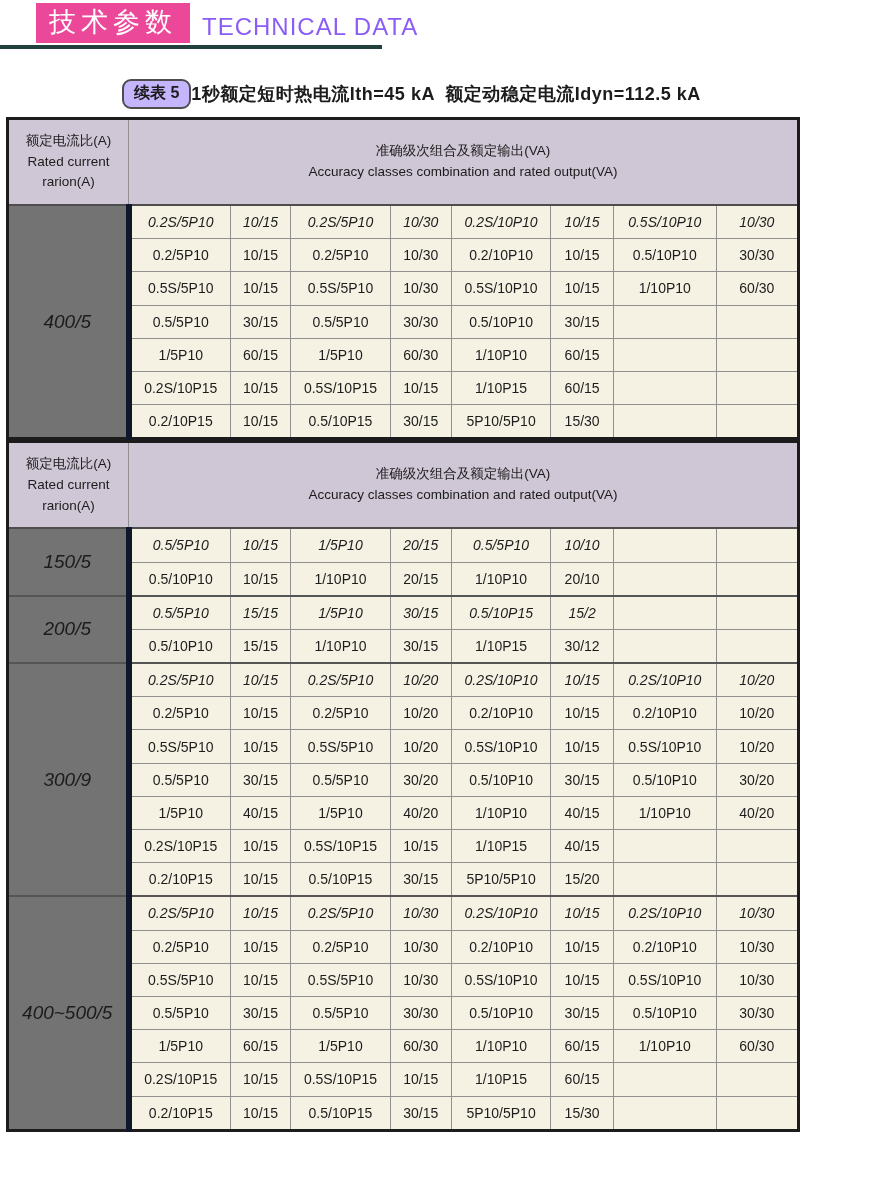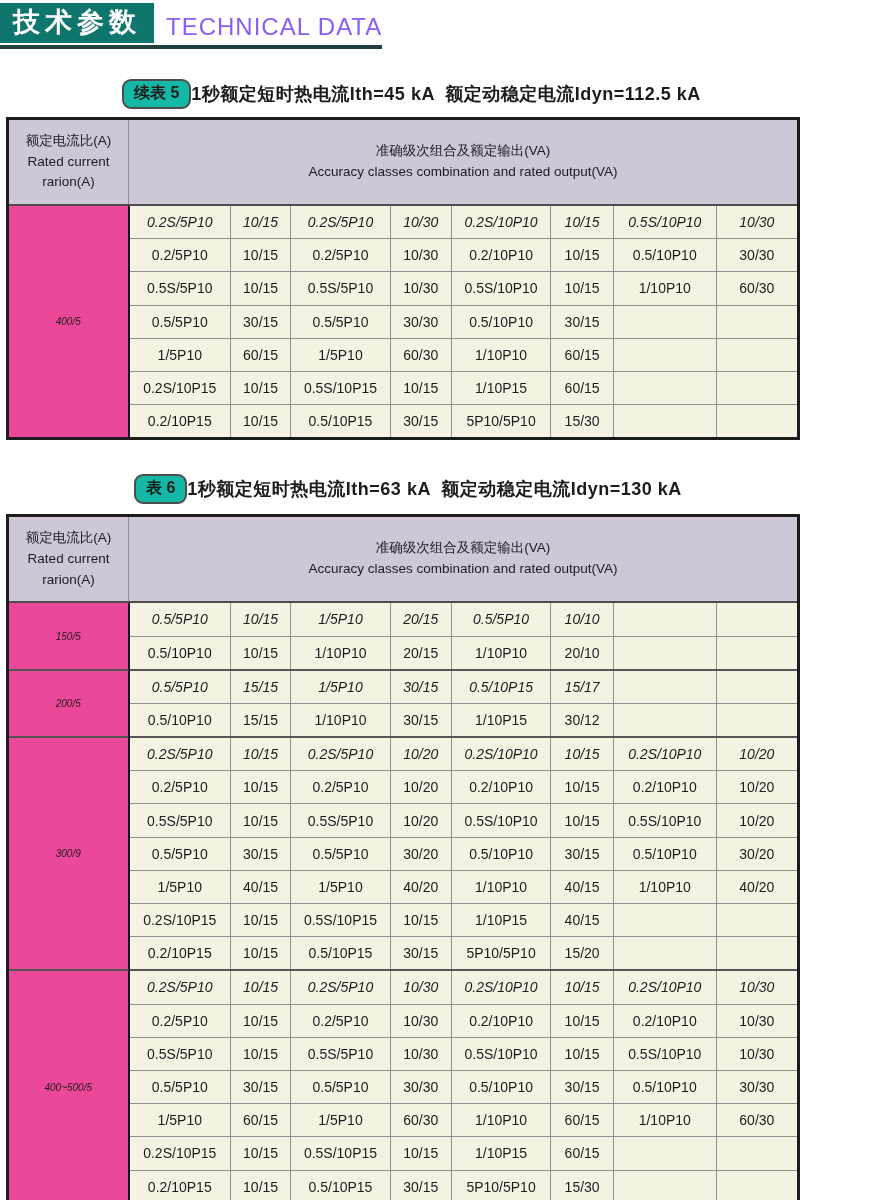--- a/index.html
+++ b/index.html
@@ -11,27 +11,28 @@
     font-family: "Liberation Sans", "DejaVu Sans", sans-serif;
     color: #1c1c1c;
     overflow: hidden;
   }
 
   
   .title-bar { padding-top: 3px; }
   .title-row { display: flex; align-items: flex-end; }
   .title-box {
     display: inline-block;
-    background: #0f766e;
+    background: #ec4899;
     color: #ffffff;
-    font-weight: bold;
+    font-weight: normal;
     font-size: 27px;
     line-height: 1;
     padding: 6px 13px 7px 13px;
     letter-spacing: 5px;
+    margin-left: 36px;
   }
   .title-en {
     font-size: 24px;
     color: #8b5cf6;
     margin-left: 12px;
     letter-spacing: 1px;
     padding-bottom: 2px;
     white-space: nowrap;
   }
   .title-underline { width: 382px; height: 4px; background: #22403d; margin-top: 2px; }
@@ -42,21 +43,21 @@
     align-items: center;
     margin: 0 0 0 122px;
     height: 30px;
   }
   .sec1 { margin-top: 30px; margin-bottom: 8px; }
   .sec2 { margin-top: 34px; margin-bottom: 10px; margin-left: 134px; }
   .badge {
     display: inline-block;
     border: 2px solid #4d4d4d;
     border-radius: 9px;
-    background: #14b8a6;
+    background: #c4b5fd;
     padding: 2px 10px 3px 10px;
     font-size: 16px;
     font-weight: bold;
     white-space: nowrap;
   }
   .sec-text {
     font-weight: bold;
     font-size: 18px;
     white-space: pre;
     letter-spacing: 0.5px;
@@ -84,23 +85,23 @@
     font-size: 13.5px;
     line-height: 1.55;
   }
   table.data-table td {
     background: #f5f2e4;
     font-size: 14px;
     height: 32.2px;
     color: #1c1c1c;
   }
   table.data-table td.ratio {
-    background: #ec4899;
-    border-right: 2px solid #0f172a;
-    font-size: 10px;
+    background: #737373;
+    border-right: 6px solid #0f172a;
+    font-size: 19px;
   }
   table.data-table tr.group-start td { border-top: 2px solid #555555; font-style: italic; }
   .th-left div, .th-right div { margin: 0; }
 </style>
 </head>
 <body>
 
 <div class="page">
 
   <div class="title-bar">
@@ -211,24 +212,20 @@
             <td>30/15</td>
             <td>5P10/5P10</td>
             <td>15/30</td>
             <td></td>
             <td></td>
           </tr>
         </tbody>
       </table>
     </div>
 
-  <div class="section-title sec2">
-    <span class="badge">表 6</span>
-    <span class="sec-text">1秒额定短时热电流Ith=63 kA  额定动稳定电流Idyn=130 kA</span>
-  </div>
 
   <div class="tbl-wrap" data-table="1">
       <table class="data-table">
         <colgroup>
           <col style="width: 15.3%;">
           <col style="width: 12.9%;">
           <col style="width: 7.6%;">
           <col style="width: 12.6%;">
           <col style="width: 7.7%;">
           <col style="width: 12.6%;">
@@ -271,21 +268,21 @@
             <td></td>
             <td></td>
           </tr>
           <tr class="group-start">
             <td class="ratio" rowspan="2">200/5</td>
             <td>0.5/5P10</td>
             <td>15/15</td>
             <td>1/5P10</td>
             <td>30/15</td>
             <td>0.5/10P15</td>
-            <td>15/17</td>
+            <td>15/2</td>
             <td></td>
             <td></td>
           </tr>
           <tr>
             <td>0.5/10P10</td>
             <td>15/15</td>
             <td>1/10P10</td>
             <td>30/15</td>
             <td>1/10P15</td>
             <td>30/12</td>

